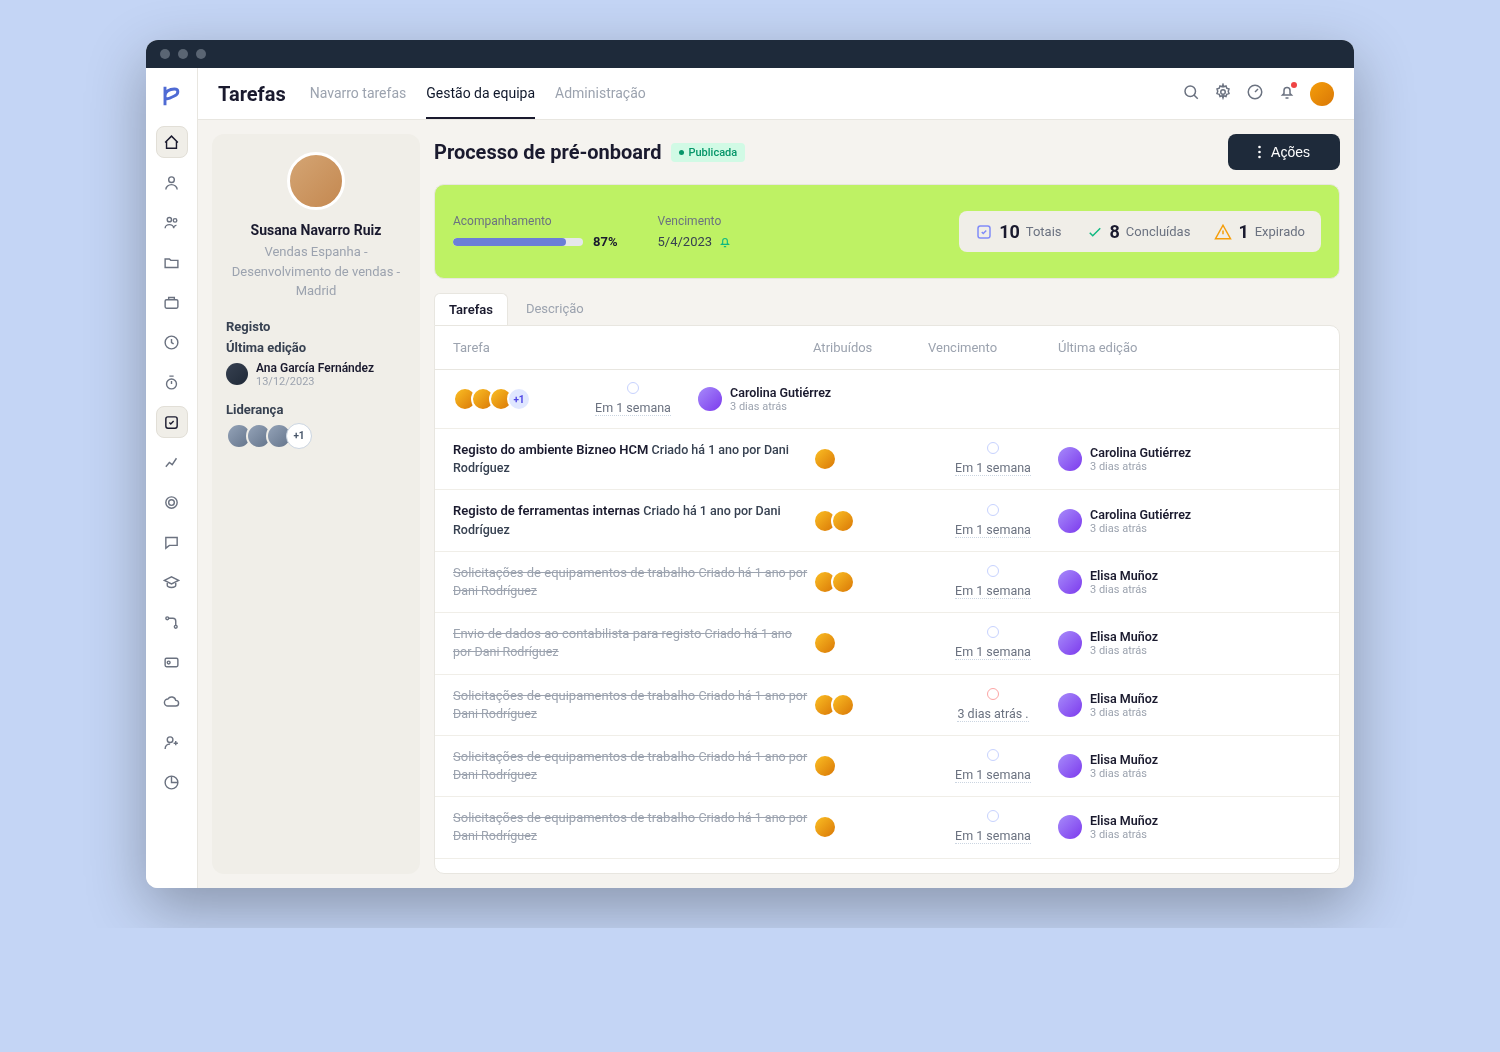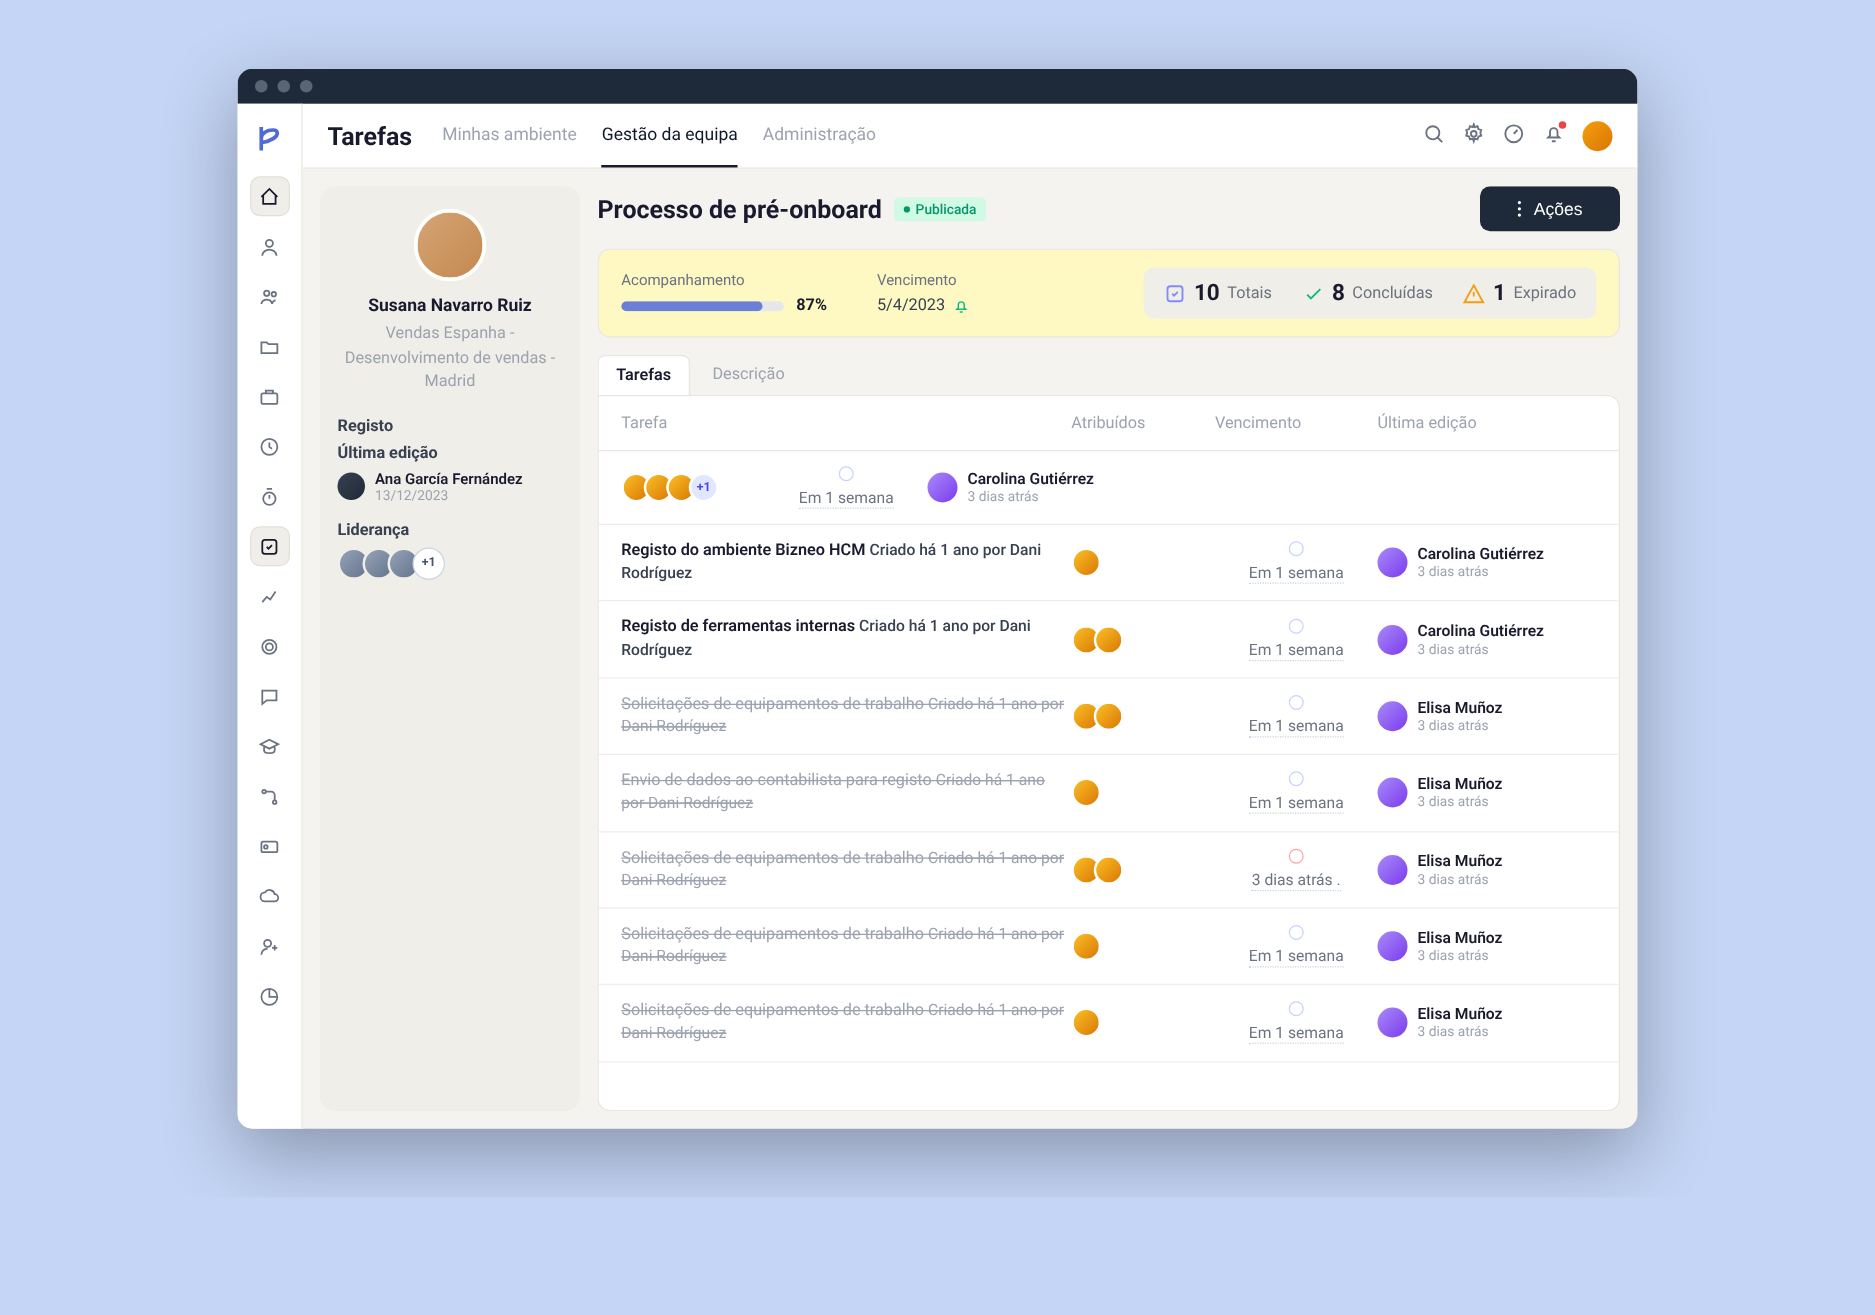--- a/index.html
+++ b/index.html
@@ -3,22 +3,22 @@
 <meta charset="utf-8">
 <style>
 * { margin: 0; padding: 0; box-sizing: border-box; }
 body {
   font-family: -apple-system, BlinkMacSystemFont, "Segoe UI", Roboto, sans-serif;
   background: #c4d5f5;
   padding: 40px;
   color: #1a1a2e;
 }
 .window {
-  width: 1120px;
-  margin: 15px auto;
+  width: 1208px;
+  margin: 0 auto;
   border-radius: 12px;
   overflow: hidden;
   box-shadow: 0 20px 60px rgba(0,0,0,0.3);
   background: #f5f3ef;
 }
 .titlebar {
   background: #1e2a3a;
   height: 28px;
   display: flex;
   align-items: center;
@@ -92,24 +92,24 @@
 .avatar-stack .av { width: 26px; height: 26px; border-radius: 50%; border: 2px solid #f0eee8; margin-left: -6px; background: linear-gradient(135deg,#94a3b8,#64748b); }
 .avatar-stack .av:first-child { margin-left: 0; }
 .avatar-stack .more { width: 26px; height: 26px; border-radius: 50%; border: 1px solid #cbd5e1; background: #fff; display: flex; align-items: center; justify-content: center; font-size: 10px; font-weight: 700; color: #475569; margin-left: -6px; }
 .workspace { flex: 1; display: flex; flex-direction: column; overflow: hidden; }
 .ws-header { display: flex; align-items: center; margin-bottom: 14px; }
 .ws-title { font-size: 20px; font-weight: 700; margin-right: 10px; }
 .status-pill { background: #d1fae5; color: #059669; font-size: 11px; padding: 3px 8px; border-radius: 4px; display: flex; align-items: center; gap: 4px; font-weight: 500;}
 .status-pill::before { content: ""; width: 5px; height: 5px; background: #059669; border-radius: 50%; }
 .actions-btn { margin-left: auto; background: #1e2a3a; color: #fff; border: none; padding: 10px 30px; border-radius: 8px; font-size: 14px; font-weight: 500; cursor: pointer; display: flex; align-items: center; gap: 10px; }
 .stats-row {
-  background: #fef9c3;
+  background: #bef264;
   border: 1px solid #e8e6e0;
   border-radius: 10px;
-  padding: 14px 18px;
+  padding: 26px 18px;
   display: flex;
   align-items: center;
   gap: 40px;
   margin-bottom: 14px;
 }
 .stat-block { display: flex; flex-direction: column; gap: 6px; }
 .stat-label { font-size: 12px; color: #6b7280; }
 .progress-row { display: flex; align-items: center; gap: 10px; }
 .progress-track { width: 130px; height: 8px; background: #e5e7eb; border-radius: 4px; overflow: hidden; }
 .progress-fill { height: 100%; background: #6b7fd7; border-radius: 4px; width: 87%; }
@@ -274,21 +274,21 @@
             <circle cx="12" cy="12" r="9"></circle>
             <path d="M12 3v9h9"></path>
           </svg>
         </div>
     </div>
 
     <div class="main">
       <div class="topbar">
         <div class="page-title">Tarefas</div>
         <div class="tabs">
-          <div class="tab">Minhas ambiente</div>
+          <div class="tab">Navarro tarefas</div>
           <div class="tab active">Gestão da equipa</div>
           <div class="tab">Administração</div>
         </div>
         <div class="topbar-right">
           <div class="icon-btn"><svg viewBox="0 0 24 24" fill="none" stroke="currentColor" stroke-width="2">
                 <circle cx="11" cy="11" r="7"></circle>
                 <path d="M21 21l-5-5"></path>
               </svg></div>
           <div class="icon-btn"><svg viewBox="0 0 24 24" fill="none" stroke="currentColor" stroke-width="2">
                 <circle cx="12" cy="12" r="3"></circle>

